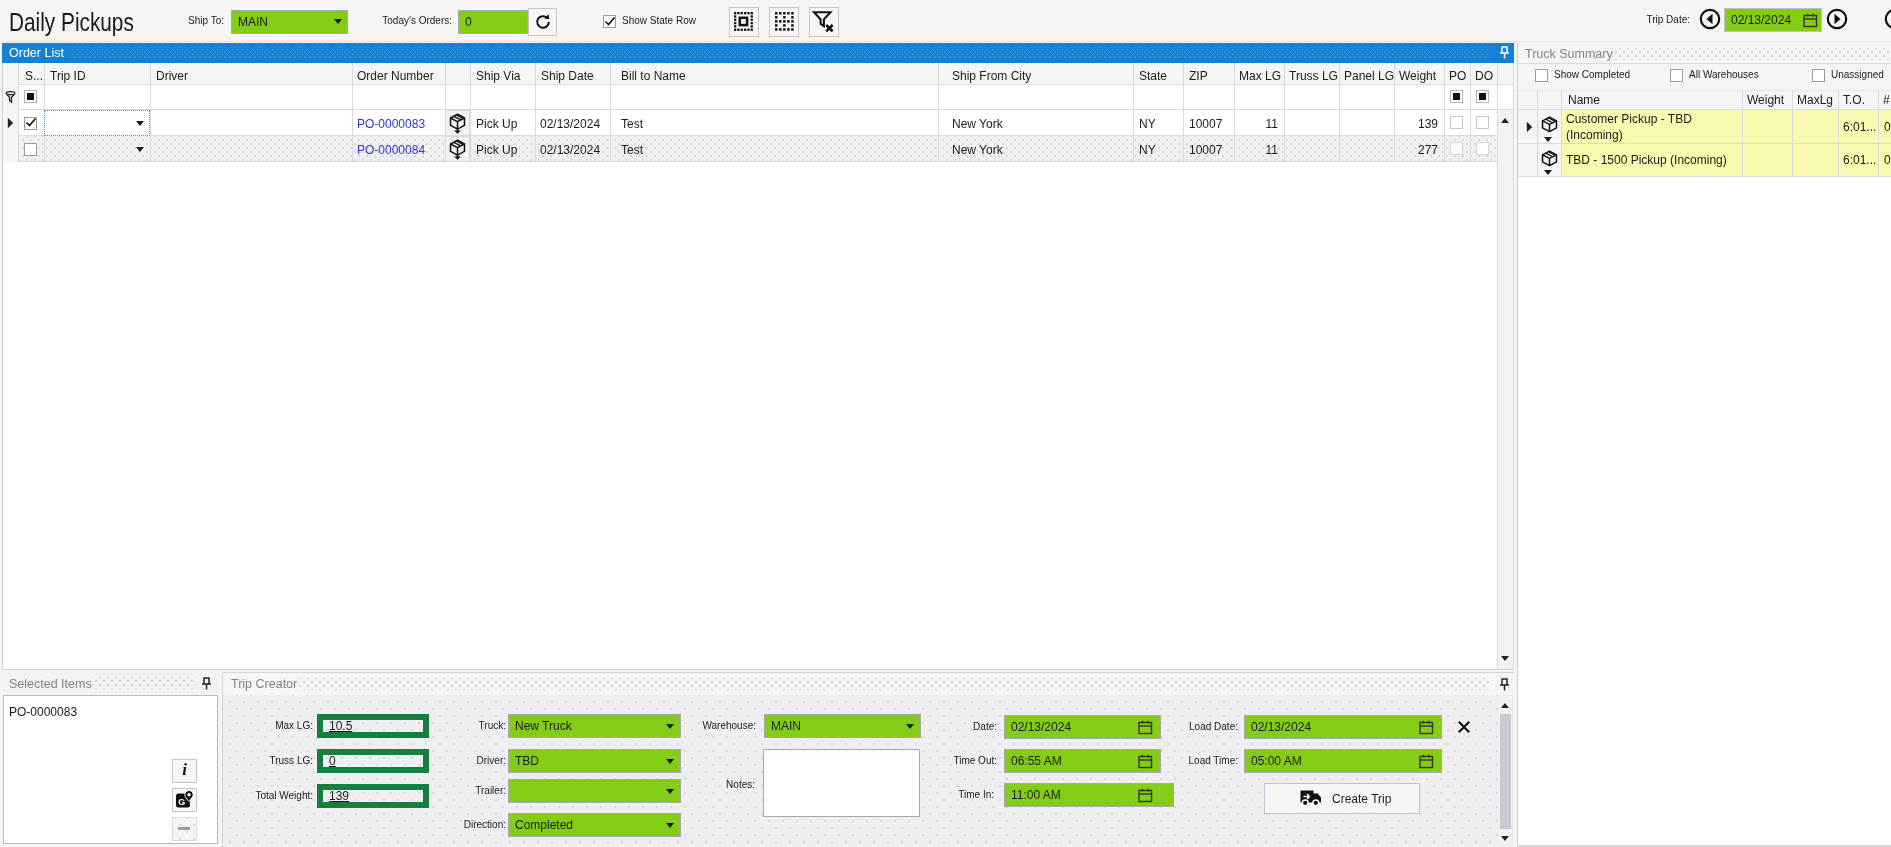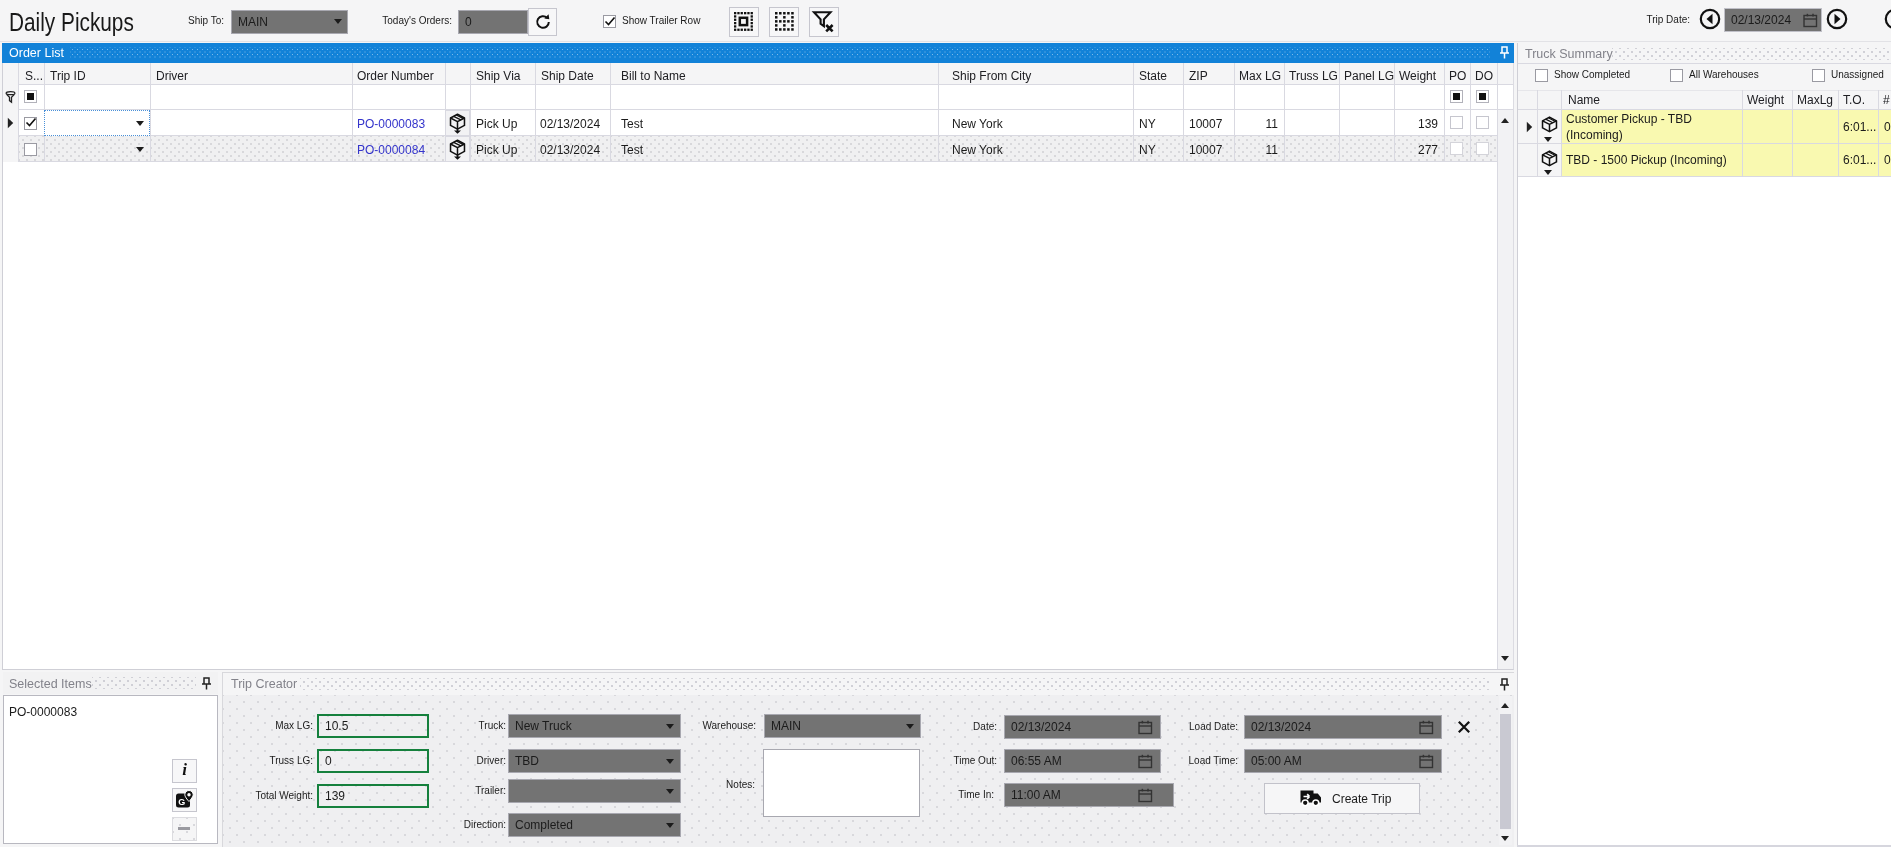--- a/index.html
+++ b/index.html
@@ -4,23 +4,23 @@
 <style>
 html,body{margin:0;padding:0;}
 body{width:1891px;height:847px;position:relative;overflow:hidden;
   background:#f5f5f6;font-family:"Liberation Sans",sans-serif;
   -webkit-font-smoothing:antialiased;}
 .ab{position:absolute;}
 .lbl{position:absolute;font-size:10px;color:#1b1b1b;white-space:nowrap;}
 .gray{color:#82828a;}
 .vl{position:absolute;width:1px;background:#d9d9e1;}
 .hl{position:absolute;height:1px;background:#d9d9e1;}
-.combo,.tbx{position:absolute;background:#737373;border:1px solid #a8a8b0;box-sizing:border-box;
+.combo,.tbx{position:absolute;background:#84cc16;border:1px solid #a8a8b0;box-sizing:border-box;
   font-size:12px;color:#1b1b1b;display:flex;align-items:center;padding-left:6px;white-space:nowrap;overflow:hidden;}
-.flat{background:transparent;border:2px solid #15803d;}
+.flat{background:transparent;border:6px solid #15803d;text-decoration:underline;}
 .arr{position:absolute;width:0;height:0;border-left:4.5px solid transparent;border-right:4.5px solid transparent;border-top:5px solid #1b1b1b;}
 .arrU{position:absolute;width:0;height:0;border-left:4.5px solid transparent;border-right:4.5px solid transparent;border-bottom:5px solid #1b1b1b;}
 .cb{position:absolute;width:13px;height:13px;background:#fff;border:1px solid #9a9aa2;box-sizing:border-box;}
 .dots-title{background-image:radial-gradient(circle,#ceced5 0.7px,transparent 0.85px),radial-gradient(circle,#ceced5 0.7px,transparent 0.85px);background-size:8px 8px;background-position:0 0,4px 4px;}
 .dots-blue{background-image:radial-gradient(circle,rgba(255,255,255,0.45) 0.65px,transparent 0.8px),radial-gradient(circle,rgba(255,255,255,0.45) 0.65px,transparent 0.8px);background-size:5px 5px;background-position:0 0,2.5px 2.5px;}
 .dots-row{background-image:radial-gradient(circle,#d8d8db 0.8px,transparent 0.95px),radial-gradient(circle,#d8d8db 0.8px,transparent 0.95px);background-size:8px 8px;background-position:0 0,4px 4px;}
 .dots-body{background-image:radial-gradient(circle,#d8d8dc 0.9px,transparent 1.05px),radial-gradient(circle,#d8d8dc 0.9px,transparent 1.05px);background-size:14px 14px;background-position:0 0,7px 7px;}
 .hdrtxt{position:absolute;font-size:12px;color:#202024;white-space:nowrap;}
 .cell{position:absolute;font-size:12px;color:#1b1b1b;white-space:nowrap;}
 .link{color:#3434cb;}
@@ -38,21 +38,21 @@
 <div class="tbx" style="left:458px;top:10px;width:70px;height:24px;">0</div>
 <div class="ab btn" style="left:528px;top:8px;width:29px;height:28px;border:1px solid #c6c6ce;box-sizing:border-box;background:#f7f7f8;"></div>
 <svg class="ab" style="left:534px;top:13px;" width="18" height="18" viewBox="0 0 18 18">
     <path d="M14.8 9a5.8 5.8 0 1 1-1.7-4.1" fill="none" stroke="#111" stroke-width="2"></path>
     <path d="M14.6 1.2 L15.3 6.2 L10.3 5.4 Z" fill="#111"></path>
   </svg>
 <div class="cb" style="left:603px;top:15px;"></div>
 <svg class="ab" style="left:604px;top:16px;" width="12" height="11" viewBox="0 0 12 11">
     <path d="M1.5 5.5 L4.5 8.5 L10.5 1.5" fill="none" stroke="#111" stroke-width="1.6"></path>
   </svg>
-<div class="lbl" style="left:622px;top:15px;">Show Trailer Row</div>
+<div class="lbl" style="left:622px;top:15px;">Show State Row</div>
 
 <div class="ab" style="left:729px;top:7px;width:30px;height:30px;border:1px solid #c6c6ce;box-sizing:border-box;background:#f7f7f8;"></div>
 <svg class="ab" style="left:734px;top:12px;" width="19" height="19" viewBox="0 0 19 19">
     <g fill="#111">
       <rect x="0.0" y="0.0" width="2.3" height="2.3"></rect>
       <rect x="0.0" y="3.3" width="2.3" height="2.3"></rect>
       <rect x="0.0" y="6.6" width="2.3" height="2.3"></rect>
       <rect x="0.0" y="10.0" width="2.3" height="2.3"></rect>
       <rect x="0.0" y="13.3" width="2.3" height="2.3"></rect>
       <rect x="0.0" y="16.6" width="2.3" height="2.3"></rect>

